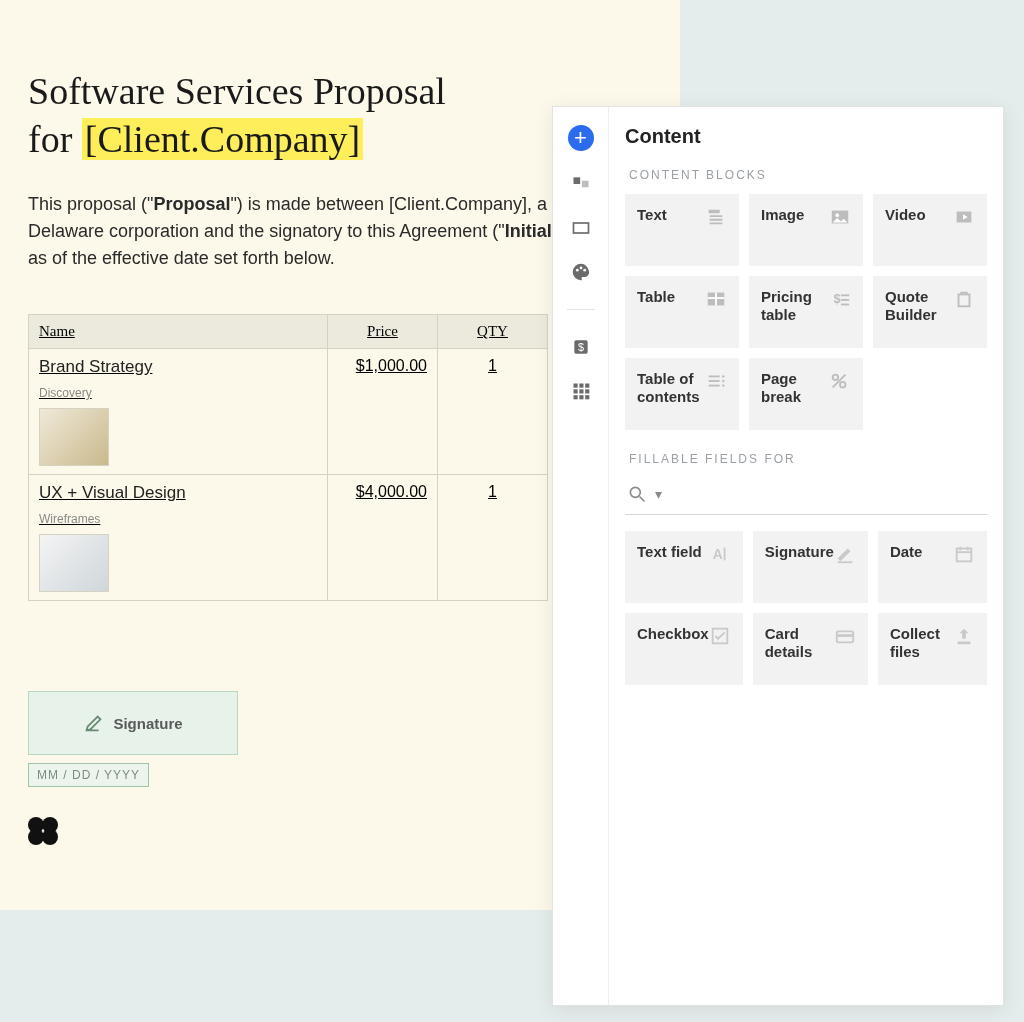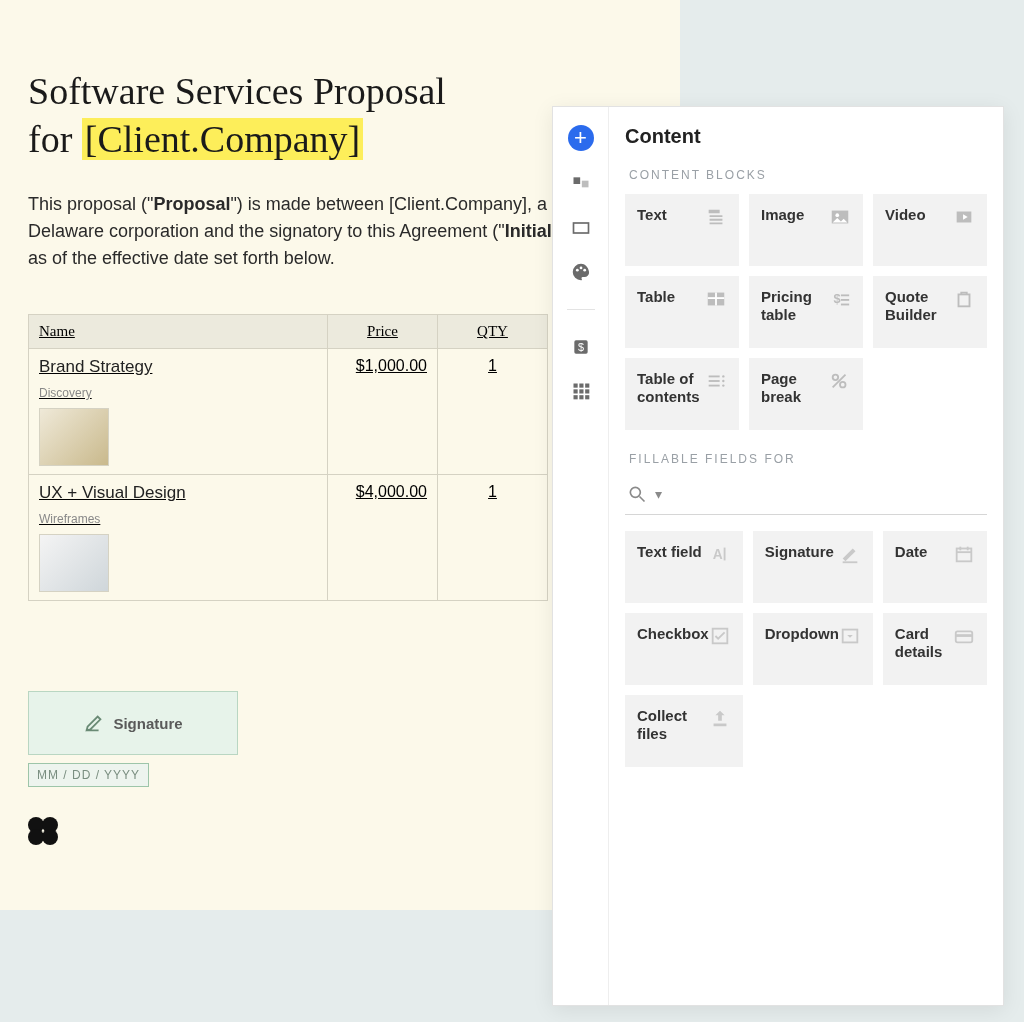--- a/index.html
+++ b/index.html
@@ -398,29 +398,20 @@
         <div class="block">
           <span class="lbl">Checkbox</span>
           <span class="bicon">
             <svg width="22" height="22" viewBox="0 0 24 24">
               <rect x="4" y="4" width="16" height="16" fill="none" stroke="#c9c9c9" stroke-width="2"></rect>
               <path d="M7 12l3 3 7-7" fill="none" stroke="#c9c9c9" stroke-width="2"></path>
             </svg>
           </span>
         </div>
         <div class="block">
-          <span class="lbl">Dropdown</span>
-          <span class="bicon">
-            <svg width="22" height="22" viewBox="0 0 24 24">
-              <rect x="4" y="5" width="16" height="14" fill="none" stroke="#c9c9c9" stroke-width="2"></rect>
-              <path d="M9 11l3 3 3-3" fill="#c9c9c9"></path>
-            </svg>
-          </span>
-        </div>
-        <div class="block">
           <span class="lbl">Card details</span>
           <span class="bicon">
             <svg width="22" height="22" viewBox="0 0 24 24">
               <rect x="3" y="7" width="18" height="12" rx="2" fill="none" stroke="#c9c9c9" stroke-width="2"></rect>
               <rect x="3" y="10" width="18" height="3" fill="#c9c9c9"></rect>
             </svg>
           </span>
         </div>
         <div class="block">
           <span class="lbl">Collect files</span>

